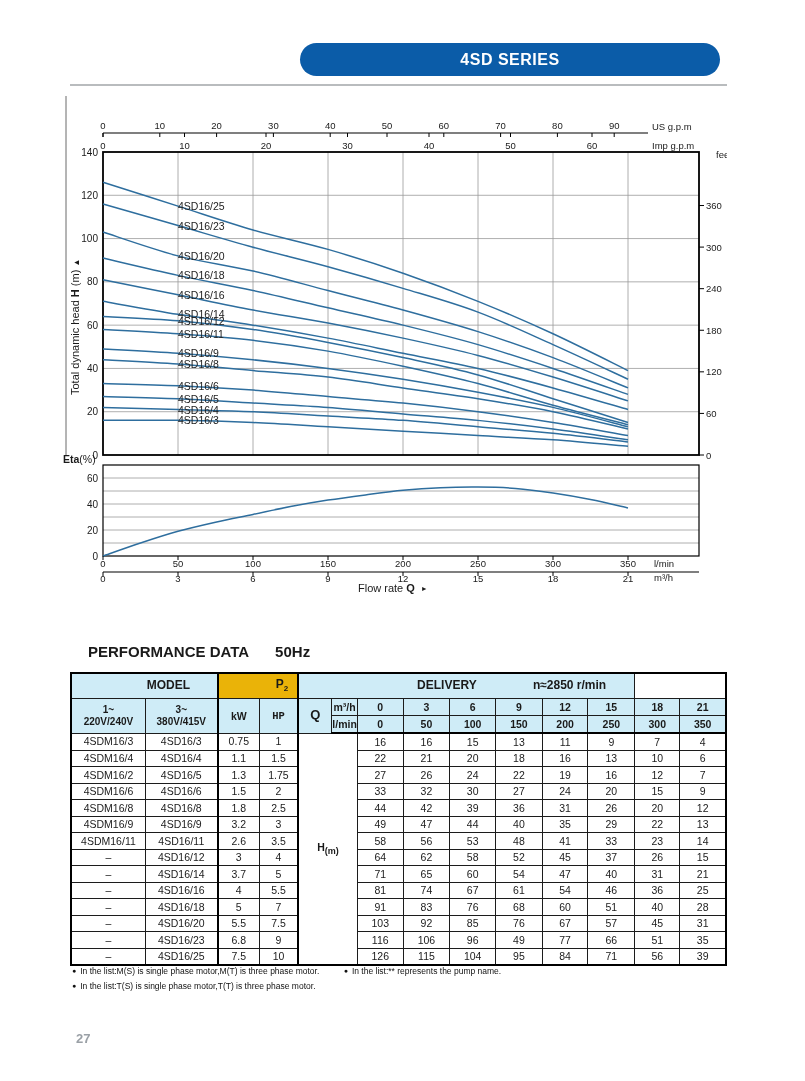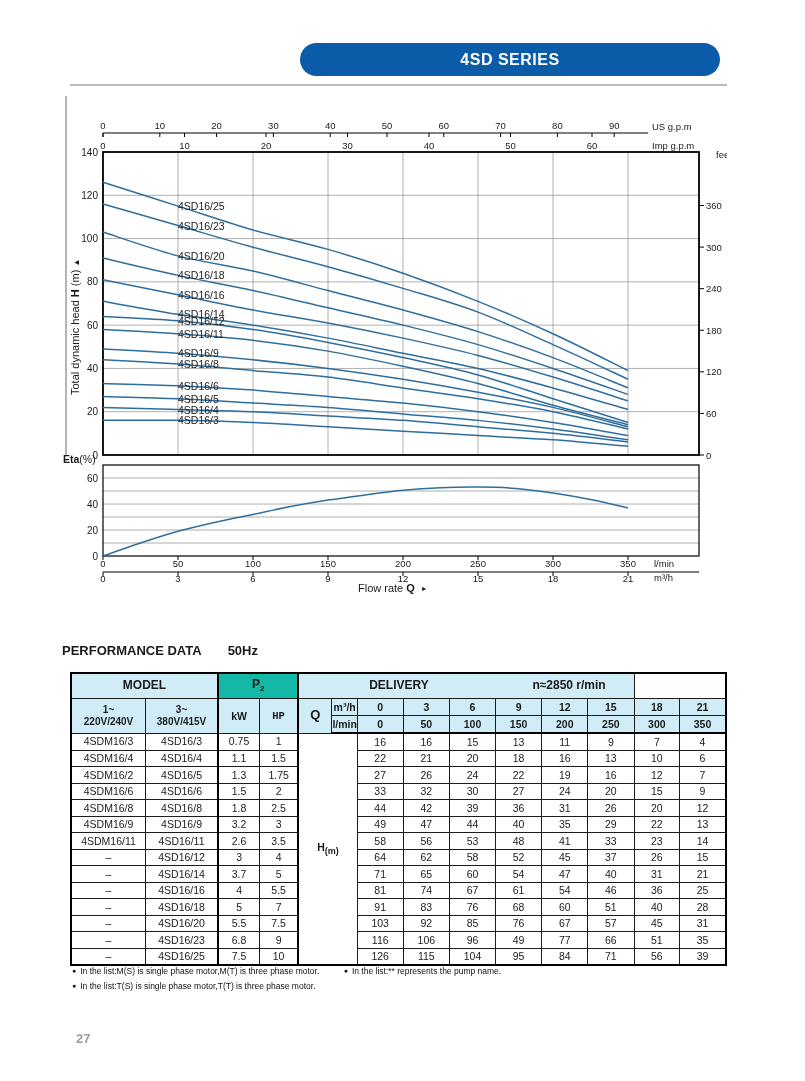--- a/index.html
+++ b/index.html
@@ -8,29 +8,29 @@
   
   .pill{position:absolute;left:300px;top:43px;width:420px;height:33px;border-radius:17px;
         display:flex;align-items:center;color:#fff;}
   .pill .half{flex:1;text-align:center;}
   .pill .t1{font-size:16px;font-weight:bold;letter-spacing:.5px;}
   .pill .t2{font-size:16px;font-weight:normal;letter-spacing:.5px;}
   .hrule{position:absolute;left:70px;top:84px;width:735px;height:2px;background:#b9bcbe;}
   
   .chart-svg{position:absolute;left:0;top:0;}
   
-  .pdtitle{position:absolute;left:62px;top:643px;font-size:13px;font-weight:bold;}
+  .pdtitle{position:absolute;left:88px;top:643px;font-size:15px;font-weight:bold;}
   .pdtitle .hz{margin-left:26px;}
   
   table.perf{position:absolute;left:70px;top:672px;border-collapse:collapse;table-layout:fixed;
              border:2px solid #000;font-size:10.5px;}
   table.perf th,table.perf td{border:1px solid #1c1c1c;text-align:center;vertical-align:middle;
              padding:0;line-height:1.15;overflow:hidden;white-space:nowrap;}
   table.perf th{font-weight:bold;}
-  tr.h1 th{height:24px;font-size:12px;}
+  tr.h1 th{height:24px;font-size:12px;padding-left:48px;}
   tr.h2 th,tr.h2b th{height:16px;font-size:10.5px;}
   tr.h2 th.twoline{font-size:10px;line-height:1.2;}
   tbody.pbody td{height:15.5px;background:#fff;font-size:10.5px;}
   .bl2{border-left:2px solid #000 !important;}
   .bb2{border-bottom:2px solid #000 !important;}
   .delivery-flex{display:flex;justify-content:space-between;padding:0 28px 0 70px;align-items:center;}
   .hcell{font-size:13px;font-weight:bold;background:#fff;margin-left:31px;}
   .hcell sub{font-size:9px;}
   
   .fnote{position:absolute;font-size:8.5px;color:#111;}
@@ -220,21 +220,21 @@
         <col style="width:46px">
         <col style="width:47px">
       <col style="width:46px">
         <col style="width:47px">
         <col style="width:46px">
         <col style="width:47px">
     </colgroup>
     <tbody>
       <tr class="h1">
         <th colspan="2" class="hdr" style="background: rgb(207, 236, 247);">MODEL</th>
-        <th colspan="2" class="hdr bl2" style="background: #14b8a6;"><span>P</span><sub style="font-size:8px">2</sub></th>
+        <th colspan="2" class="hdr bl2" style="background: #eab308;"><span>P</span><sub style="font-size:8px">2</sub></th>
         <th colspan="8" class="hdr bl2" style="background: rgb(207, 236, 247);">
           <div class="delivery-flex">
             <span>DELIVERY</span>
             <span>n≈2850 r/min</span>
           </div>
         </th>
       </tr>
       <tr class="h2">
         <th rowspan="2" class="hdr twoline" style="background: rgb(207, 236, 247);">
           <div>1~</div>

